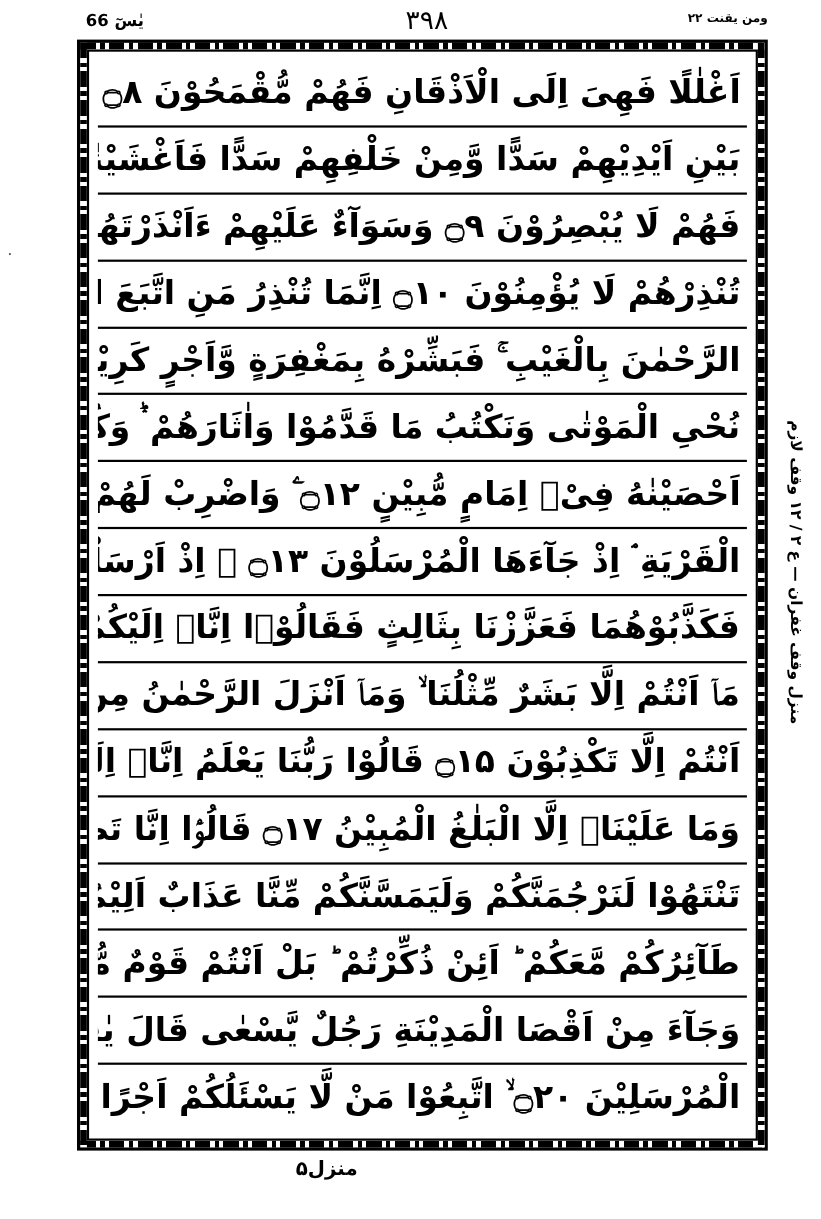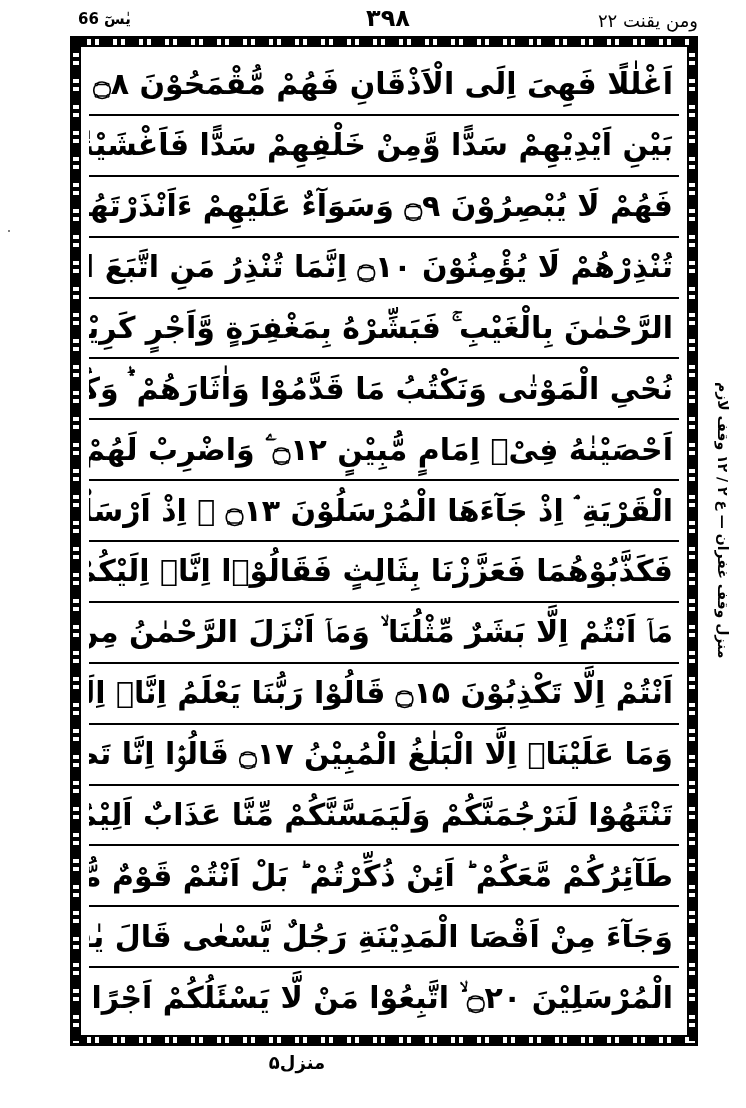--- a/index.html
+++ b/index.html
@@ -20,30 +20,30 @@
       top: 8px;
       left: 78px;
       width: 620px;
       height: 26px;
       direction: rtl;
     }
     .header .juz {
       position: absolute;
       right: 0;
       top: 2px;
-      font-size: 18px;
-      font-weight: normal;
+      font-size: 11px;
+      font-weight: bold;
     }
     .header .page-no {
       position: absolute;
       left: 50%;
       transform: translateX(-50%);
       top: -4px;
       font-size: 24px;
-      font-weight: bold;
+      font-weight: normal;
     }
     .header .surah {
       position: absolute;
       left: 0;
       top: 2px;
       font-size: 15px;
       font-weight: bold;
     }
     .frame {
       position: absolute;

